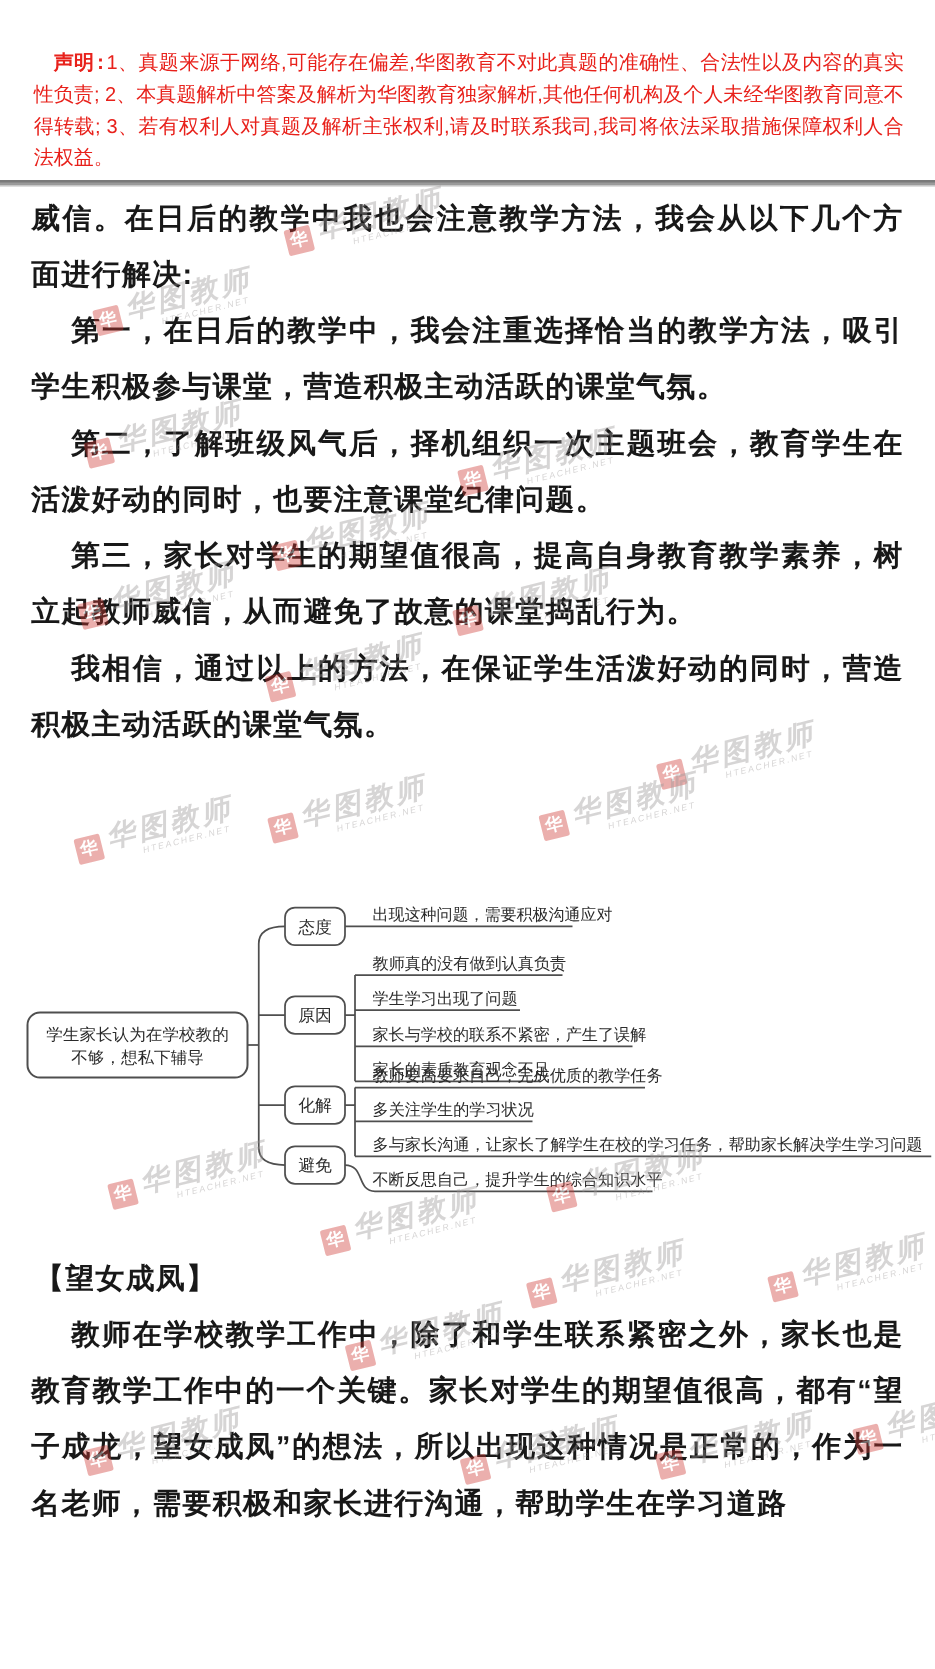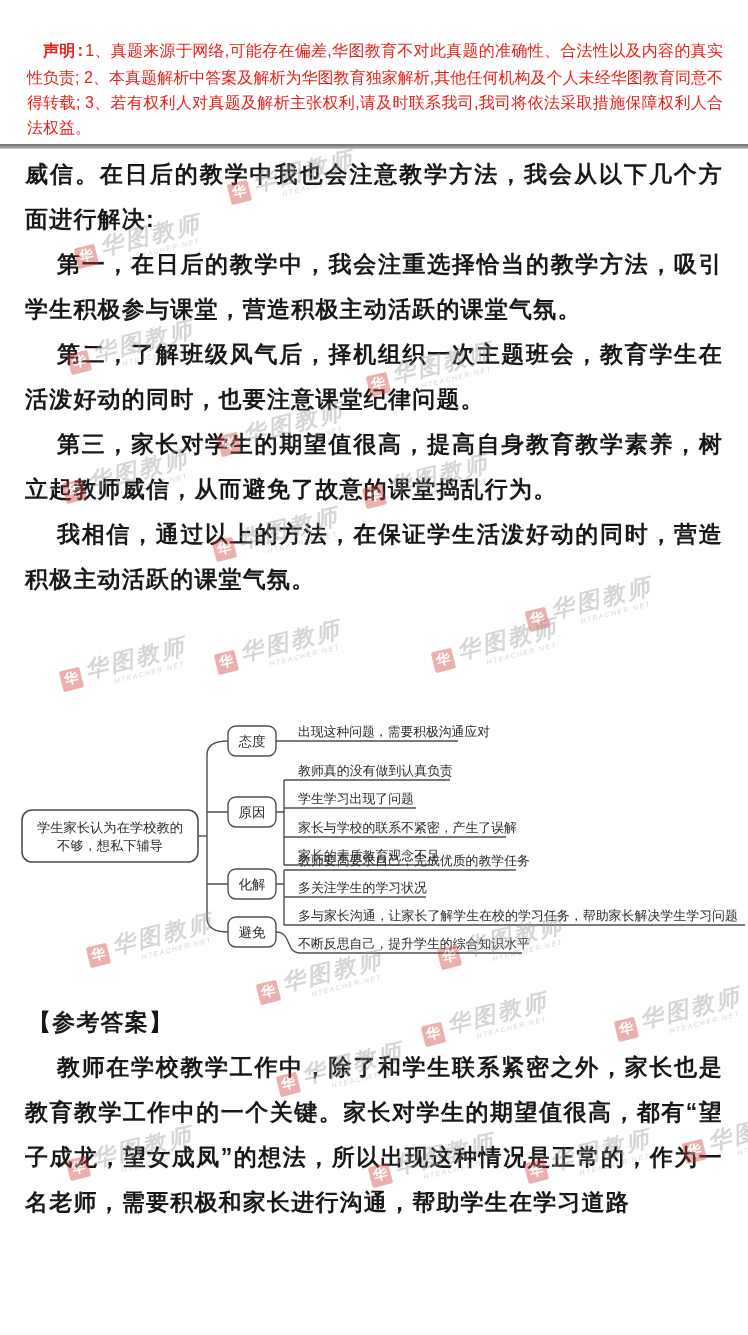--- a/index.html
+++ b/index.html
@@ -255,17 +255,17 @@
       <text x="298" y="137" textLength="219" lengthAdjust="spacingAndGlyphs">家长与学校的联系不紧密，产生了误解</text>
       <text x="298" y="165" textLength="142" lengthAdjust="spacingAndGlyphs">家长的素质教育观念不足</text>
       <text x="298" y="170" textLength="232" lengthAdjust="spacingAndGlyphs">教师要高要求自己，完成优质的教学任务</text>
       <text x="298" y="197" textLength="129" lengthAdjust="spacingAndGlyphs">多关注学生的学习状况</text>
       <text x="298" y="225" textLength="440" lengthAdjust="spacingAndGlyphs">多与家长沟通，让家长了解学生在校的学习任务，帮助家长解决学生学习问题</text>
       <text x="298" y="253" textLength="232" lengthAdjust="spacingAndGlyphs">不断反思自己，提升学生的综合知识水平</text>
     </g>
   </svg>
 
   <div class="answer">
-    <p class="para bracket">【参考答案】</p>
+    <p class="para bracket">【望女成凤】</p>
     <p class="para ind">教师在学校教学工作中，除了和学生联系紧密之外，家长也是教育教学工作中的一个关键。家长对学生的期望值很高，都有“望子成龙，望女成凤”的想法，所以出现这种情况是正常的，作为一名老师，需要积极和家长进行沟通，帮助学生在学习道路</p>
   </div>
 
 </div>
 
 </body></html>

